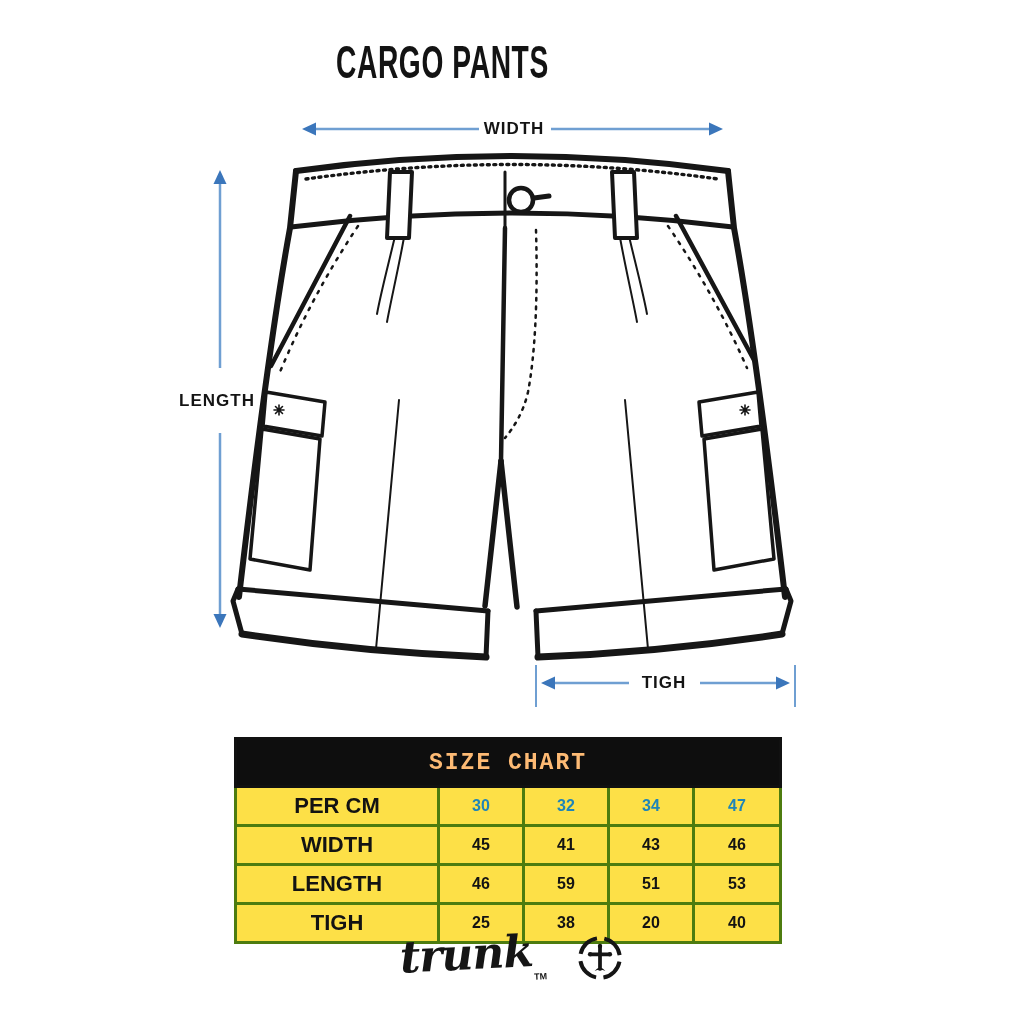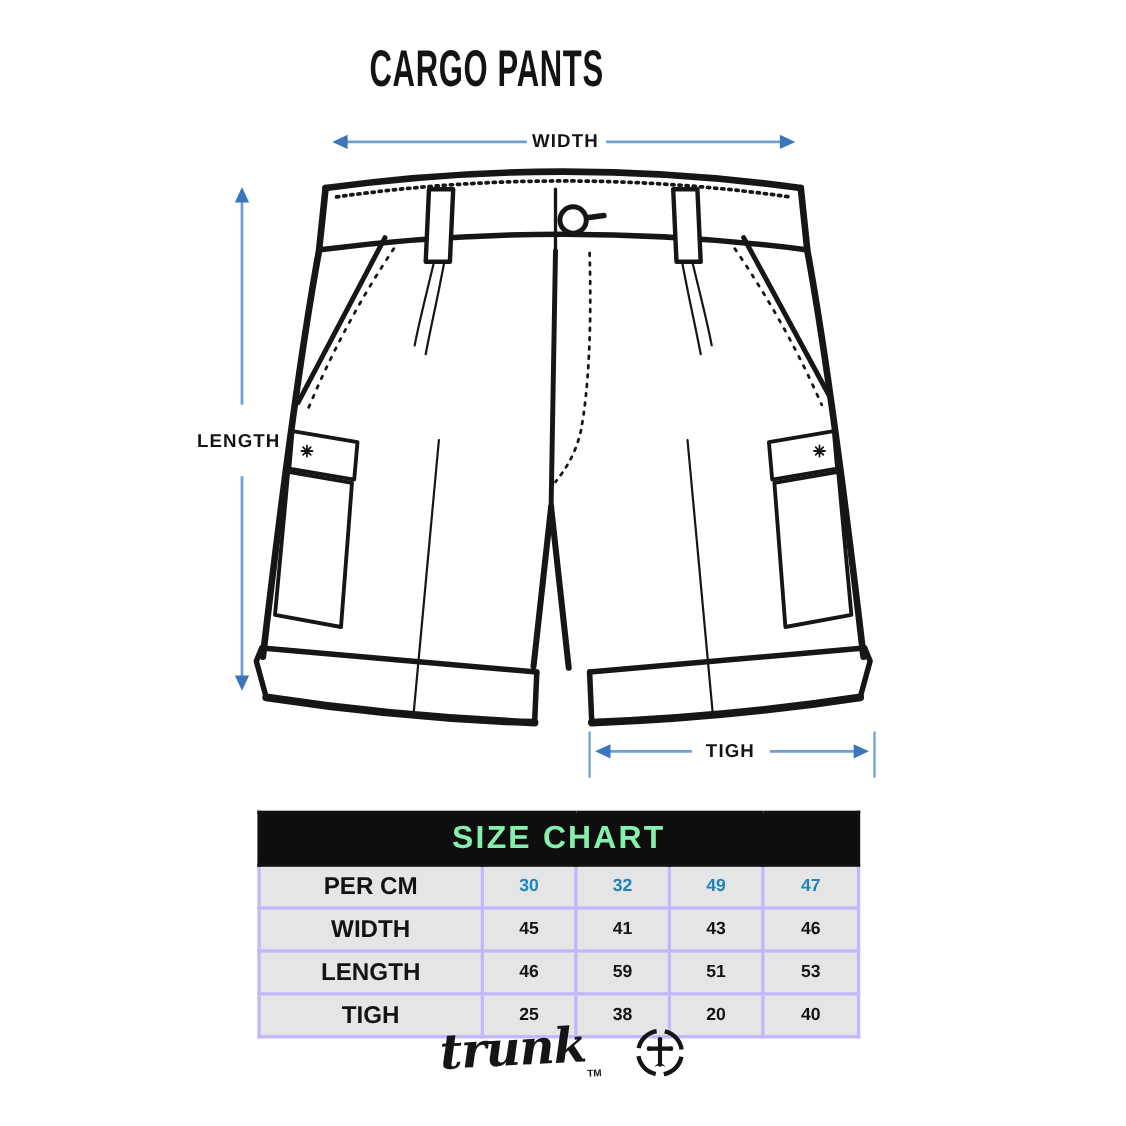--- a/index.html
+++ b/index.html
@@ -23,26 +23,26 @@
   
   svg.illus{left:0;top:0;width:1024px;height:1024px;}
   .ln{stroke:var(--ink,#161616);fill:none;stroke-linecap:round;stroke-linejoin:round;}
   .fillw{fill:#ffffff;}
   .dim{stroke:var(--accent-arrow,#6f9fd2);stroke-width:2.5;fill:none;}
   .dimthin{stroke:var(--accent-arrow,#6f9fd2);stroke-width:2;fill:none;}
   .ah{fill:var(--accent-arrowhead,#3b76bb);stroke:none;}
   
   .chart{left:234px;top:737px;width:545px;border-collapse:collapse;table-layout:fixed;}
   .chart th,.chart td{
-    border:3px solid #c4b5fd;background:#e5e5e5;text-align:center;vertical-align:middle;
+    border:3px solid #4d7c0f;background:#fde047;text-align:center;vertical-align:middle;
     font-weight:700;color:#131313;padding:0;
   }
   .chart .hdr{
-    background:var(--table-header-bg,#0e0e0e);color:#86efac;height:45px;
-    font-size:29px;letter-spacing:2px;border:3px solid #111;
+    background:var(--table-header-bg,#0e0e0e);color:#fdba74;height:45px;
+    font-size:23px;letter-spacing:2px;border:3px solid #111;font-family:Liberation Mono, monospace;
   }
   .chart td{height:36px;font-size:22px;}
   .chart td.num{font-size:16px;}
   .chart td.size-num{color:var(--size-number,#1f85b8);}
   
   .footer{left:0;top:932px;width:1024px;display:flex;align-items:center;justify-content:center;gap:30px;}
   .brand{
     font-family:"DejaVu Serif", serif;font-style:italic;font-weight:700;
     font-size:44px;color:#151515;transform:rotate(-3deg);letter-spacing:-1px;line-height:1;
   }
@@ -152,21 +152,21 @@
       <col style="width:87px">
   </colgroup>
   <tbody>
       <tr>
     <th class="hdr" colspan="5">SIZE CHART</th>
   </tr>
   <tr>
     <td>PER CM</td>
     <td class="num size-num">30</td>
     <td class="num size-num">32</td>
-    <td class="num size-num">49</td>
+    <td class="num size-num">34</td>
     <td class="num size-num">47</td>
   </tr>
   <tr>
     <td>WIDTH</td>
     <td class="num">45</td>
     <td class="num">41</td>
     <td class="num">43</td>
     <td class="num">46</td>
   </tr>
   <tr>

